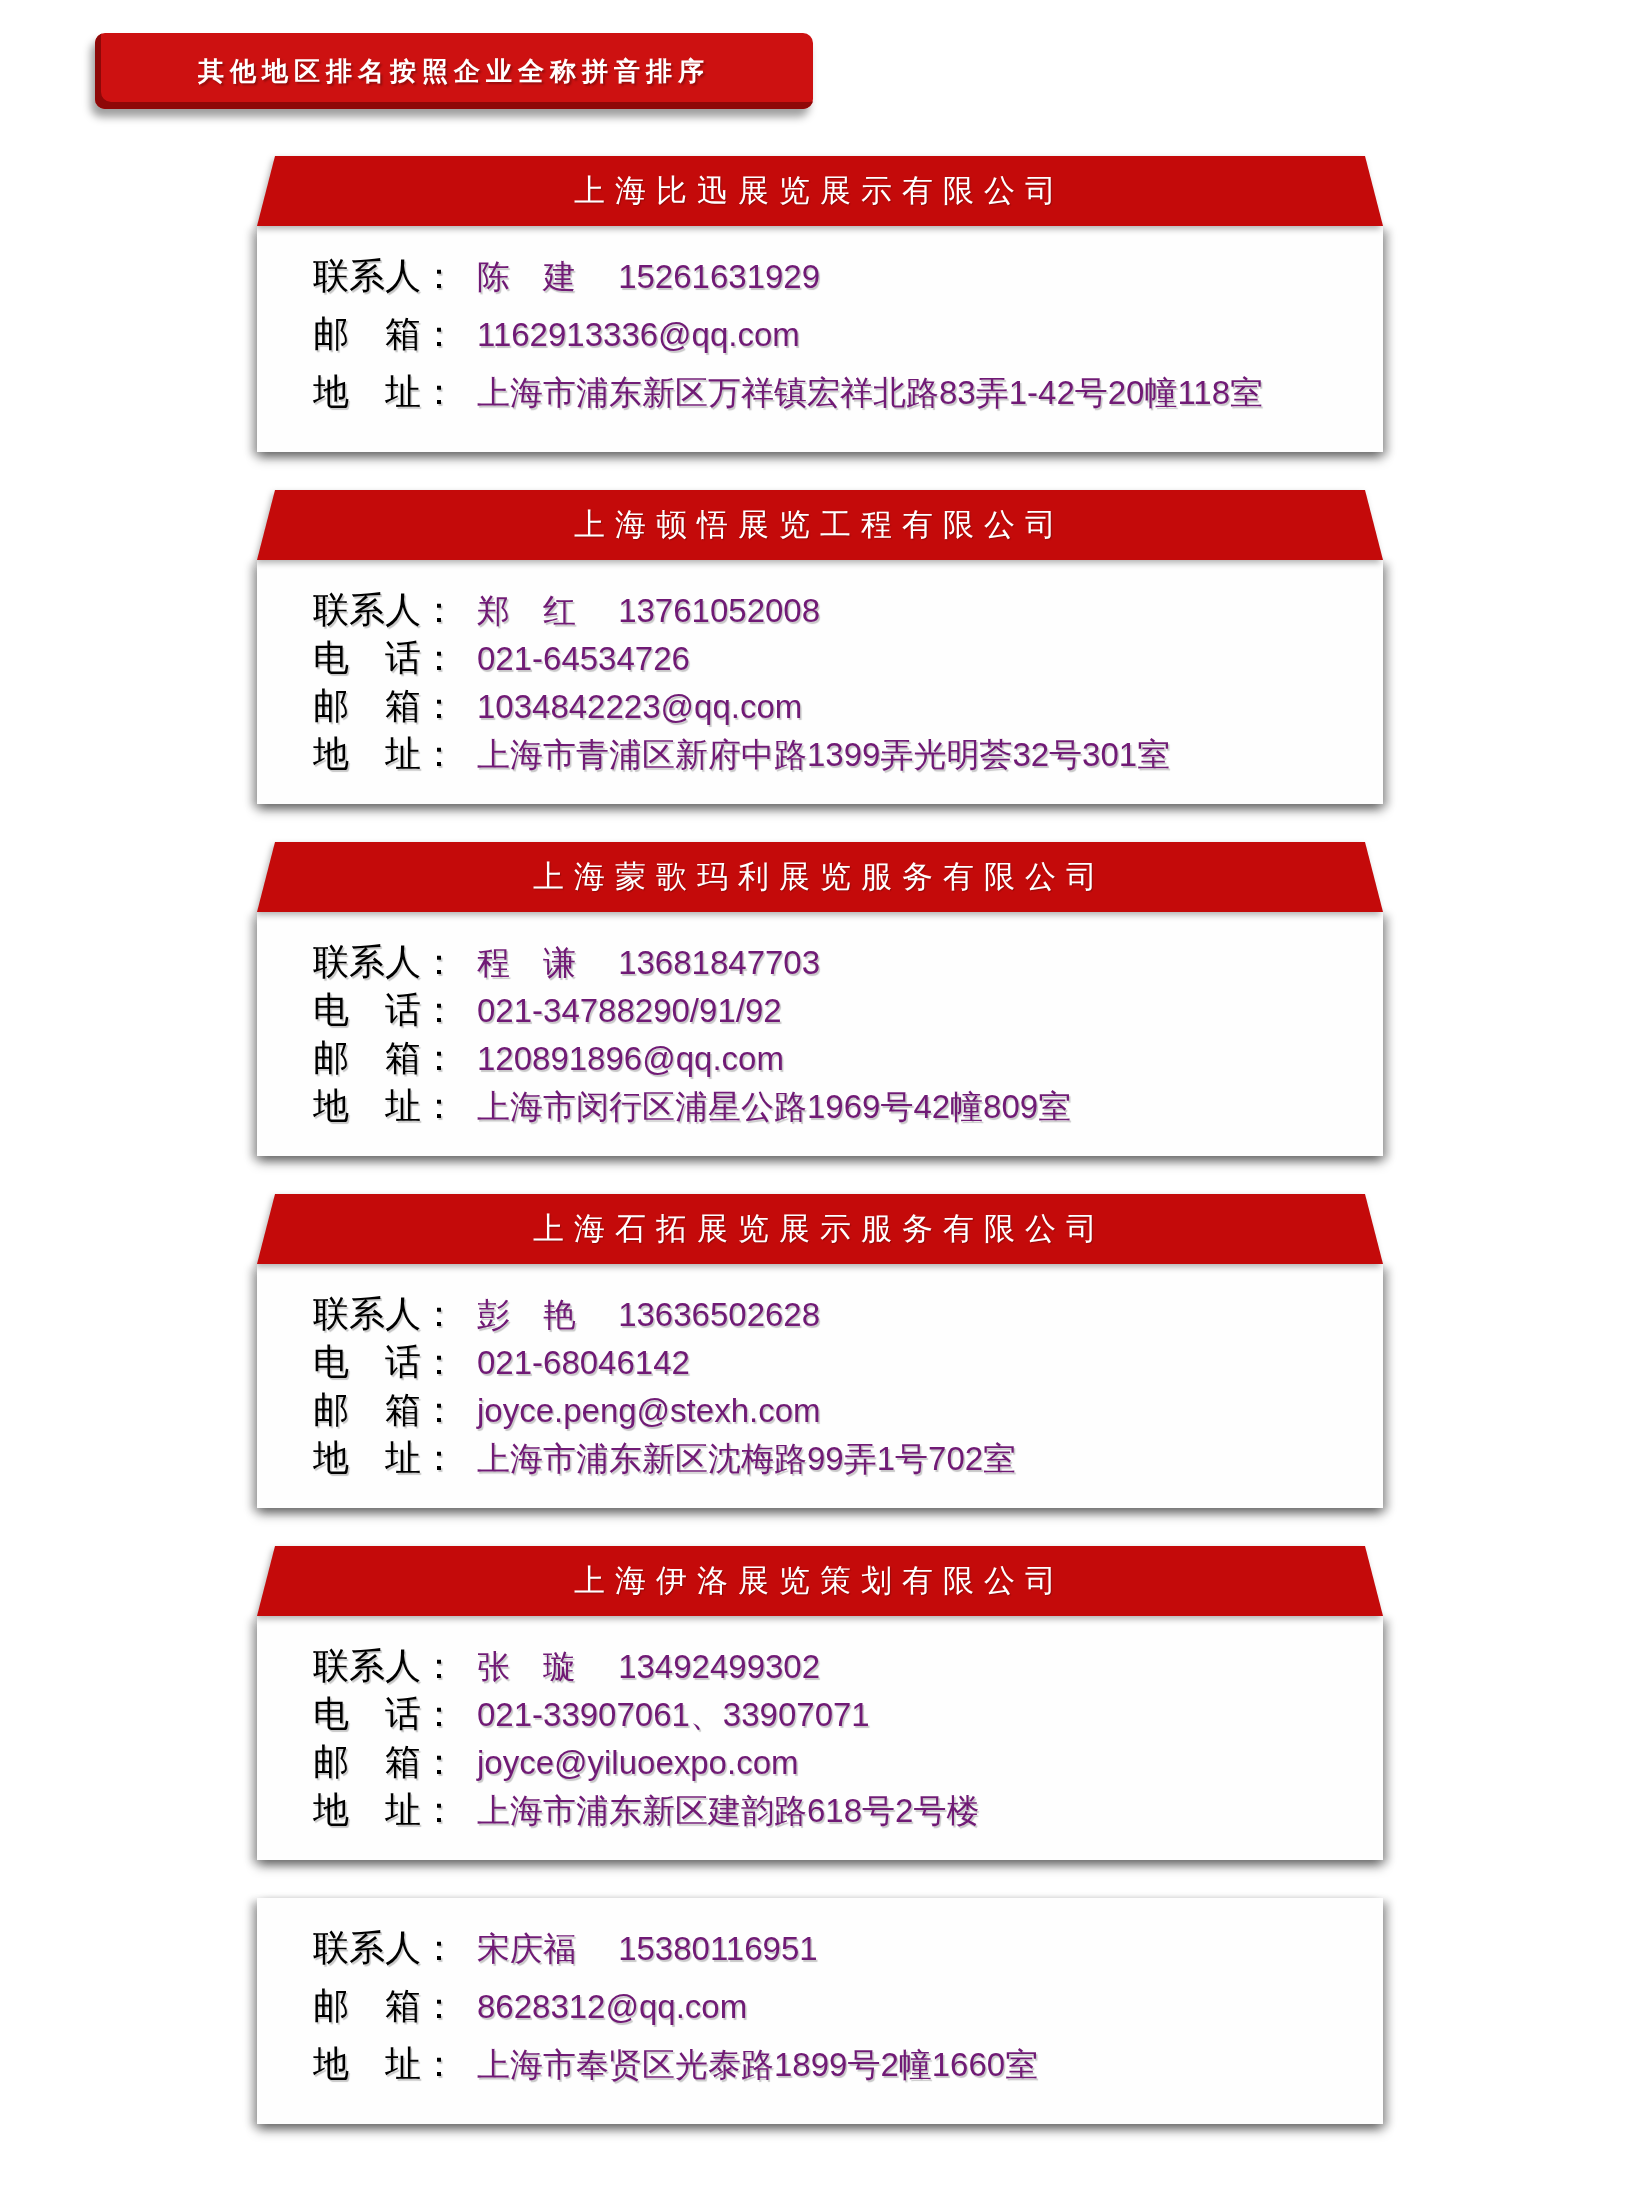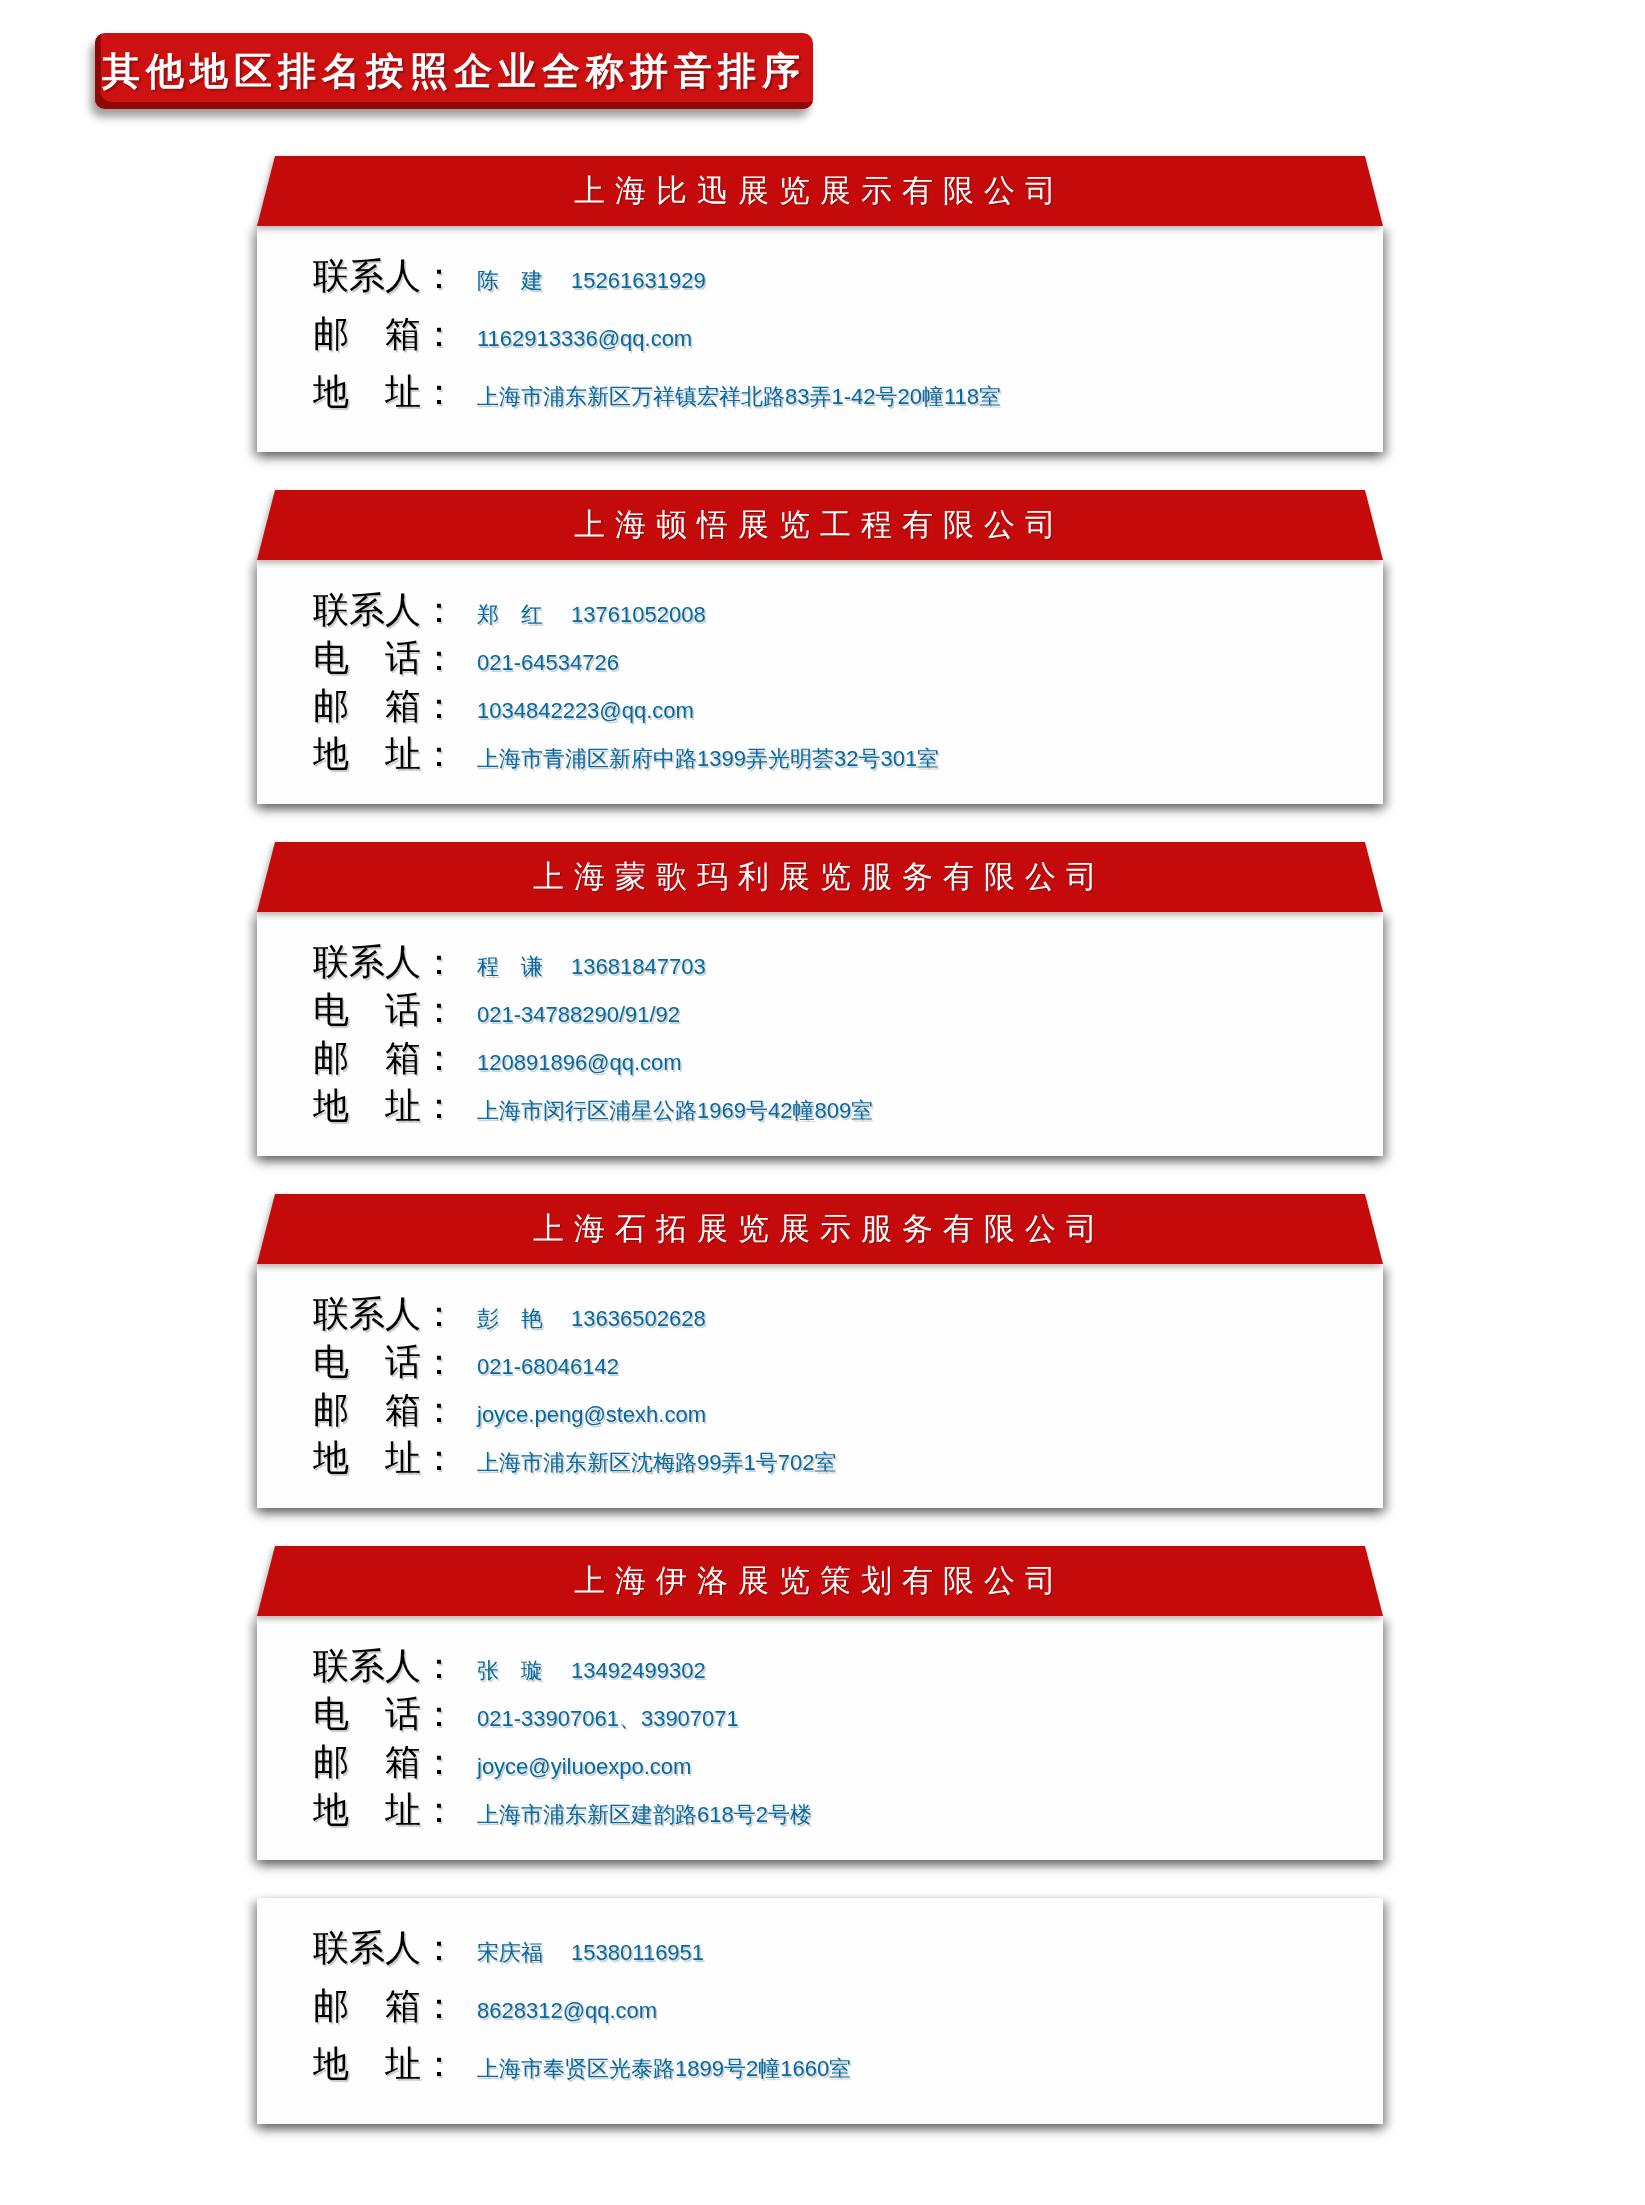--- a/index.html
+++ b/index.html
@@ -11,21 +11,21 @@
   .page{position:relative;width:1646px;height:2206px;overflow:hidden;background:#fff;}
 
   
   .banner{
     position:absolute;left:95px;top:33px;width:718px;height:76px;
     background:#cd1111;border-radius:10px;
     box-shadow:inset 6px -7px 0 #8e0808, -4px 8px 9px rgba(0,0,0,0.38);
     display:flex;align-items:center;justify-content:center;
   }
   .banner .banner-text{
-    color:#ffffff;font-size:38px;font-weight:bold;letter-spacing:6px;
+    color:#ffffff;font-size:26px;font-weight:bold;letter-spacing:6px;
     white-space:nowrap;text-shadow:2px 2px 2px rgba(0,0,0,0.28);
   }
 
   
   .cards{
     position:absolute;left:257px;top:156px;width:1126px;
     display:flex;flex-direction:column;gap:38px;text-align:center;
   }
   .card{width:100%;}
   .hdr-wrap{filter:drop-shadow(-2px 3px 3px rgba(0,0,0,0.30));}
@@ -41,21 +41,21 @@
     box-shadow:0 7px 10px rgba(0,0,0,0.35), -6px 3px 8px rgba(0,0,0,0.22), 6px 3px 8px rgba(0,0,0,0.22);
     padding:26px 20px 26px 56px;
   }
   .row{display:flex;align-items:baseline;height:48px;}
   .card.roomy .row{height:58px;}
   .lbl{
     font-size:36px;color:#000;min-width:139px;white-space:nowrap;
     text-shadow:1.5px 1.5px 1px rgba(0,0,0,0.22);
   }
   .val{
-    font-size:22px;color:#0369a1;margin-left:20px;white-space:nowrap;
+    font-size:33px;color:#701a75;margin-left:20px;white-space:nowrap;
     text-shadow:1.5px 1.5px 1px rgba(0,0,0,0.22);
   }
 </style>
 </head>
 <body>
 
 <div class="page">
 
   <header class="banner">
     <span class="banner-text">其他地区排名按照企业全称拼音排序</span>

